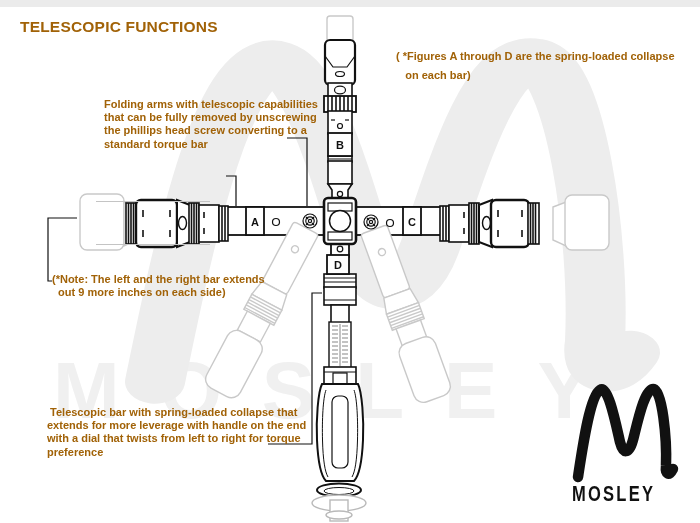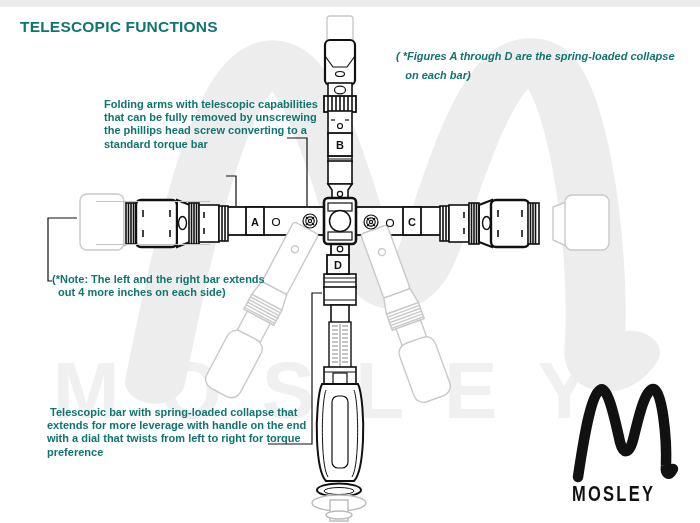--- a/index.html
+++ b/index.html
@@ -3,23 +3,23 @@
 <meta charset="utf-8">
 <style>
   html,body{margin:0;padding:0;background:#fff;}
   #stage{position:relative;width:700px;height:523px;background:#fff;overflow:hidden;
          font-family:"Liberation Sans",sans-serif;color:#111;}
   .wm-row{position:absolute;left:53px;top:345px;z-index:0;
           font:bold 80px "Liberation Sans",sans-serif;letter-spacing:40px;
           color:#f0f0f0;white-space:nowrap;user-select:none;}
   #art{position:absolute;left:0;top:0;z-index:1;}
   .ann{position:absolute;z-index:2;font:bold 11px/13.2px "Liberation Sans",sans-serif;
-       color:#0f766e;white-space:pre;}
+       color:#a16207;white-space:pre;}
   #ann-title{font:bold 15.5px "Liberation Sans",sans-serif;letter-spacing:.2px;}
-  #ann-figures{line-height:19px;font-style:italic;}
+  #ann-figures{line-height:19px;}
   .logo-name{position:absolute;left:572px;top:481px;z-index:2;
              font:bold 22px "Liberation Sans",sans-serif;letter-spacing:3px;
              transform:scaleX(.75);transform-origin:left top;white-space:nowrap;}
   svg text.lbl{font:bold 11px "Liberation Sans",sans-serif;fill:#111;}
 </style>
 </head>
 <body>
 
 <div id="stage">
 
@@ -268,21 +268,21 @@
   <div id="ann-figures" class="ann" style="left:396px;top:47px;">( *Figures A through D are the spring-loaded collapse
    on each bar)</div>
 
   <div class="ann" style="left:104px;top:98px;">Folding arms with telescopic capabilities
 that can be fully removed by unscrewing
 the phillips head screw converting to a
 standard torque bar</div>
 
 
   <div class="ann" style="left:52px;top:273px;">(*Note: The left and the right bar extends
-  out 4 more inches on each side)</div>
+  out 9 more inches on each side)</div>
 
   <div class="ann" style="left:47px;top:406px;"> Telescopic bar with spring-loaded collapse that
 extends for more leverage with handle on the end
 with a dial that twists from left to right for torque
 preference</div>
 
   <svg width="120" height="110" viewBox="0 0 120 110" style="position:absolute;left:566px;top:375px;z-index:2;">
     <path d="M 3,95 C 8,62 15,14 25,8 C 33,3 40,38 45,60 C 48,72 54,73 58,58 C 63,38 70,5 79,7 C 87,9 92,55 91,84 C 90,92 94,95 98,87" transform="translate(9,7)" fill="none" stroke="#111" stroke-width="10.5" stroke-linecap="round" stroke-linejoin="round"></path>
   </svg>
   <div class="logo-name">MOSLEY</div>

